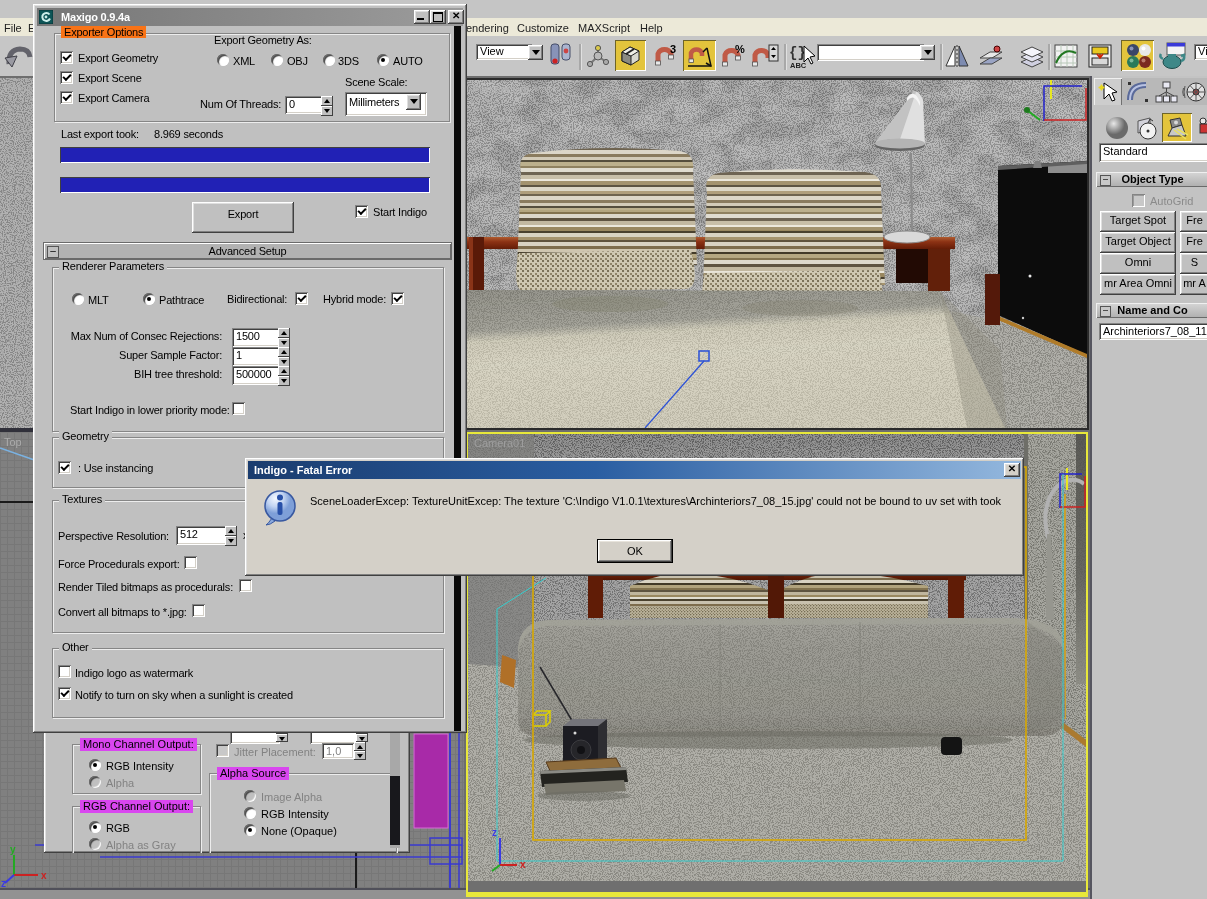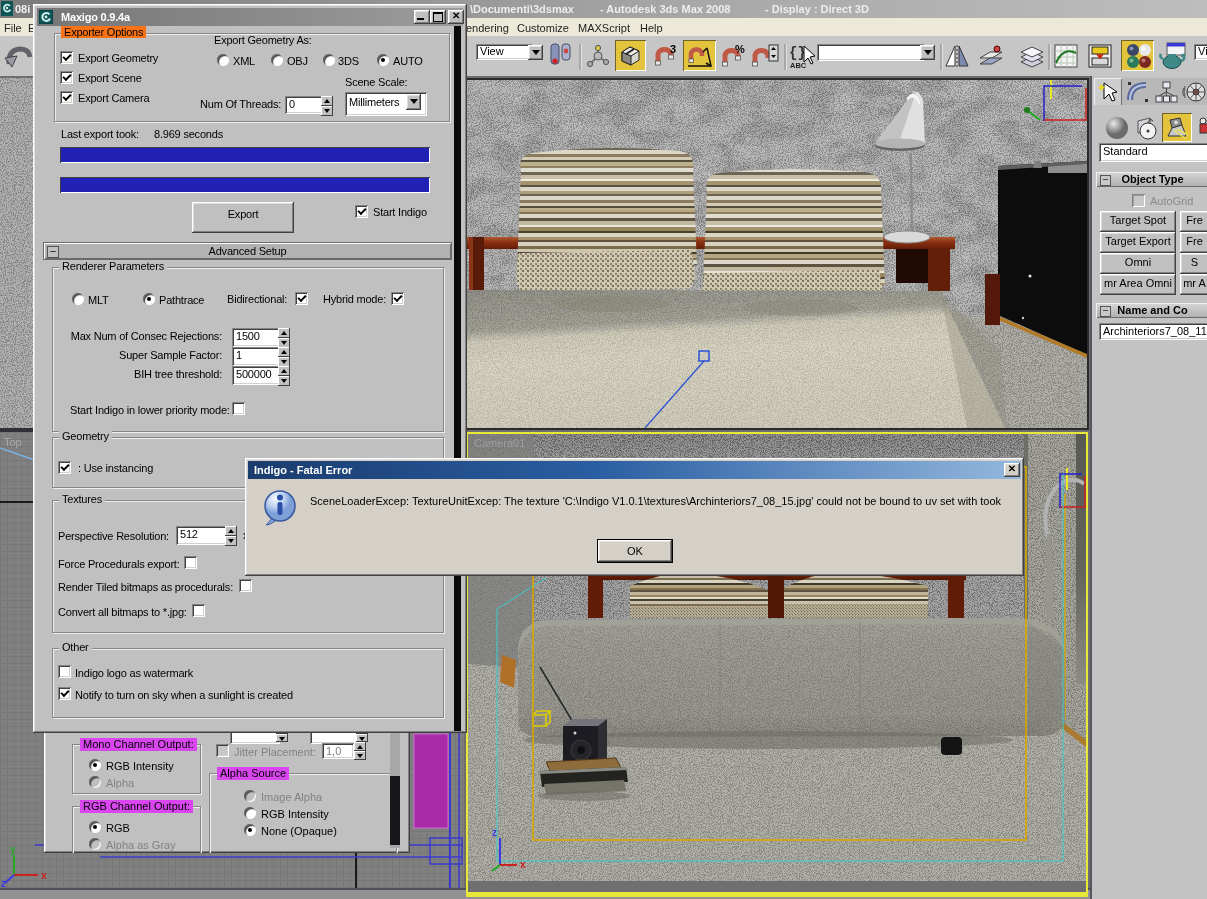--- a/index.html
+++ b/index.html
@@ -16,31 +16,20 @@
 .spin{position:absolute;width:12px}
 .spin div{position:absolute;left:0;width:12px;background:#c0c0c0;box-shadow:inset -1px -1px 0 #404040,inset 1px 1px 0 #fff}
 .spin .u::after,.spin .d::after{content:"";position:absolute;left:3px;border-left:3px solid transparent;border-right:3px solid transparent}
 .spin .u::after{top:3px;border-bottom:4px solid #000}
 .spin .d::after{top:3px;border-top:4px solid #000}
 .fld{position:absolute;background:#fff;box-shadow:inset 1px 1px 0 #848484,inset -1px -1px 0 #fff,inset 2px 2px 0 #404040,inset -2px -2px 0 #d4d0c8;padding:2px 0 0 4px}
 .sep{position:absolute;width:2px;height:26px;top:8px;background:#a8a8a8;box-shadow:1px 0 0 #e0e0e0}
 </style></head><body>
 <div id="root">
 
-<div class="abs" style="left:0;top:0;width:1207px;height:18px;background:linear-gradient(90deg,#7b7b7b,#a9a9a9 60%,#bdbdbd)">
-  <svg class="abs" style="left:1px;top:1px" width="12" height="15" viewBox="0 0 12 15">
-        <rect width="12" height="15" fill="#0d5456"></rect>
-        <path d="M9 5 A3.4 3.4 0 1 0 9.4 8.6" fill="none" stroke="#cdeeea" stroke-width="1.8"></path>
-        <circle cx="6" cy="7" r="1.2" fill="#cdeeea"></circle>
-      </svg>
-  <div class="abs b" style="left:15px;top:3px;color:#f0f0f0">08i</div>
-  <div class="abs b" style="left:470px;top:3px;color:#ededed">\Documenti\3dsmax</div>
-  <div class="abs b" style="left:600px;top:3px;color:#ededed">- Autodesk 3ds Max 2008</div>
-  <div class="abs b" style="left:765px;top:3px;color:#ededed">- Display : Direct 3D</div>
-</div>
 
 <div class="abs" style="left:0;top:18px;width:1207px;height:18px;background:#ece9d8;color:#222">
   <div class="abs" style="left:4px;top:4px">File</div>
   <div class="abs" style="left:28px;top:4px">E</div>
   <div class="abs" style="left:466px;top:4px">endering</div>
   <div class="abs" style="left:517px;top:4px">Customize</div>
   <div class="abs" style="left:578px;top:4px">MAXScript</div>
   <div class="abs" style="left:640px;top:4px">Help</div>
 </div>
 
@@ -552,21 +541,21 @@
   <div class="fld" style="left:7px;top:67px;width:112px;height:17px;padding-top:2px">Standard</div>
 
   <div class="abs" style="left:4px;top:96px;width:113px;height:15px;background:linear-gradient(#d6d6d6,#aeaeae);box-shadow:inset 1px 1px 0 #efefef,inset -1px -1px 0 #6a6a6a">
     <div class="abs" style="left:4px;top:3px;width:9px;height:9px;background:#c8c8c8;border:1px solid #555;line-height:6px;font-size:9px;text-align:center">–</div>
     <div class="abs b" style="left:0;top:1px;width:113px;text-align:center">Object Type</div>
   </div>
   <div class="abs" style="left:40px;top:118px;width:13px;height:13px;background:#c8c8c8;box-shadow:inset 1px 1px 0 #848484,inset -1px -1px 0 #fff,inset 2px 2px 0 #9a9a9a"></div>
   <div class="abs" style="left:58px;top:119px;color:#8a8a8a">AutoGrid</div>
   <div class="btn abs" style="left:8px;top:135px;width:76px;height:18px;padding-top:3px">Target Spot</div>
   <div class="btn abs" style="left:88px;top:135px;width:29px;height:18px;padding-top:3px;overflow:hidden">Fre</div>
-  <div class="btn abs" style="left:8px;top:156px;width:76px;height:18px;padding-top:3px">Target Export</div>
+  <div class="btn abs" style="left:8px;top:156px;width:76px;height:18px;padding-top:3px">Target Object</div>
   <div class="btn abs" style="left:88px;top:156px;width:29px;height:18px;padding-top:3px;overflow:hidden">Fre</div>
   <div class="btn abs" style="left:8px;top:177px;width:76px;height:18px;padding-top:3px">Omni</div>
   <div class="btn abs" style="left:88px;top:177px;width:29px;height:18px;padding-top:3px;overflow:hidden">S</div>
   <div class="btn abs" style="left:8px;top:198px;width:76px;height:18px;padding-top:3px">mr Area Omni</div>
   <div class="btn abs" style="left:88px;top:198px;width:29px;height:18px;padding-top:3px;overflow:hidden">mr A</div>
 
   <div class="abs" style="left:4px;top:227px;width:113px;height:15px;background:linear-gradient(#d6d6d6,#aeaeae);box-shadow:inset 1px 1px 0 #efefef,inset -1px -1px 0 #6a6a6a">
     <div class="abs" style="left:4px;top:3px;width:9px;height:9px;background:#c8c8c8;border:1px solid #555;line-height:6px;font-size:9px;text-align:center">–</div>
     <div class="abs b" style="left:0;top:1px;width:113px;text-align:center;white-space:nowrap;overflow:hidden">Name and Co</div>
   </div>

